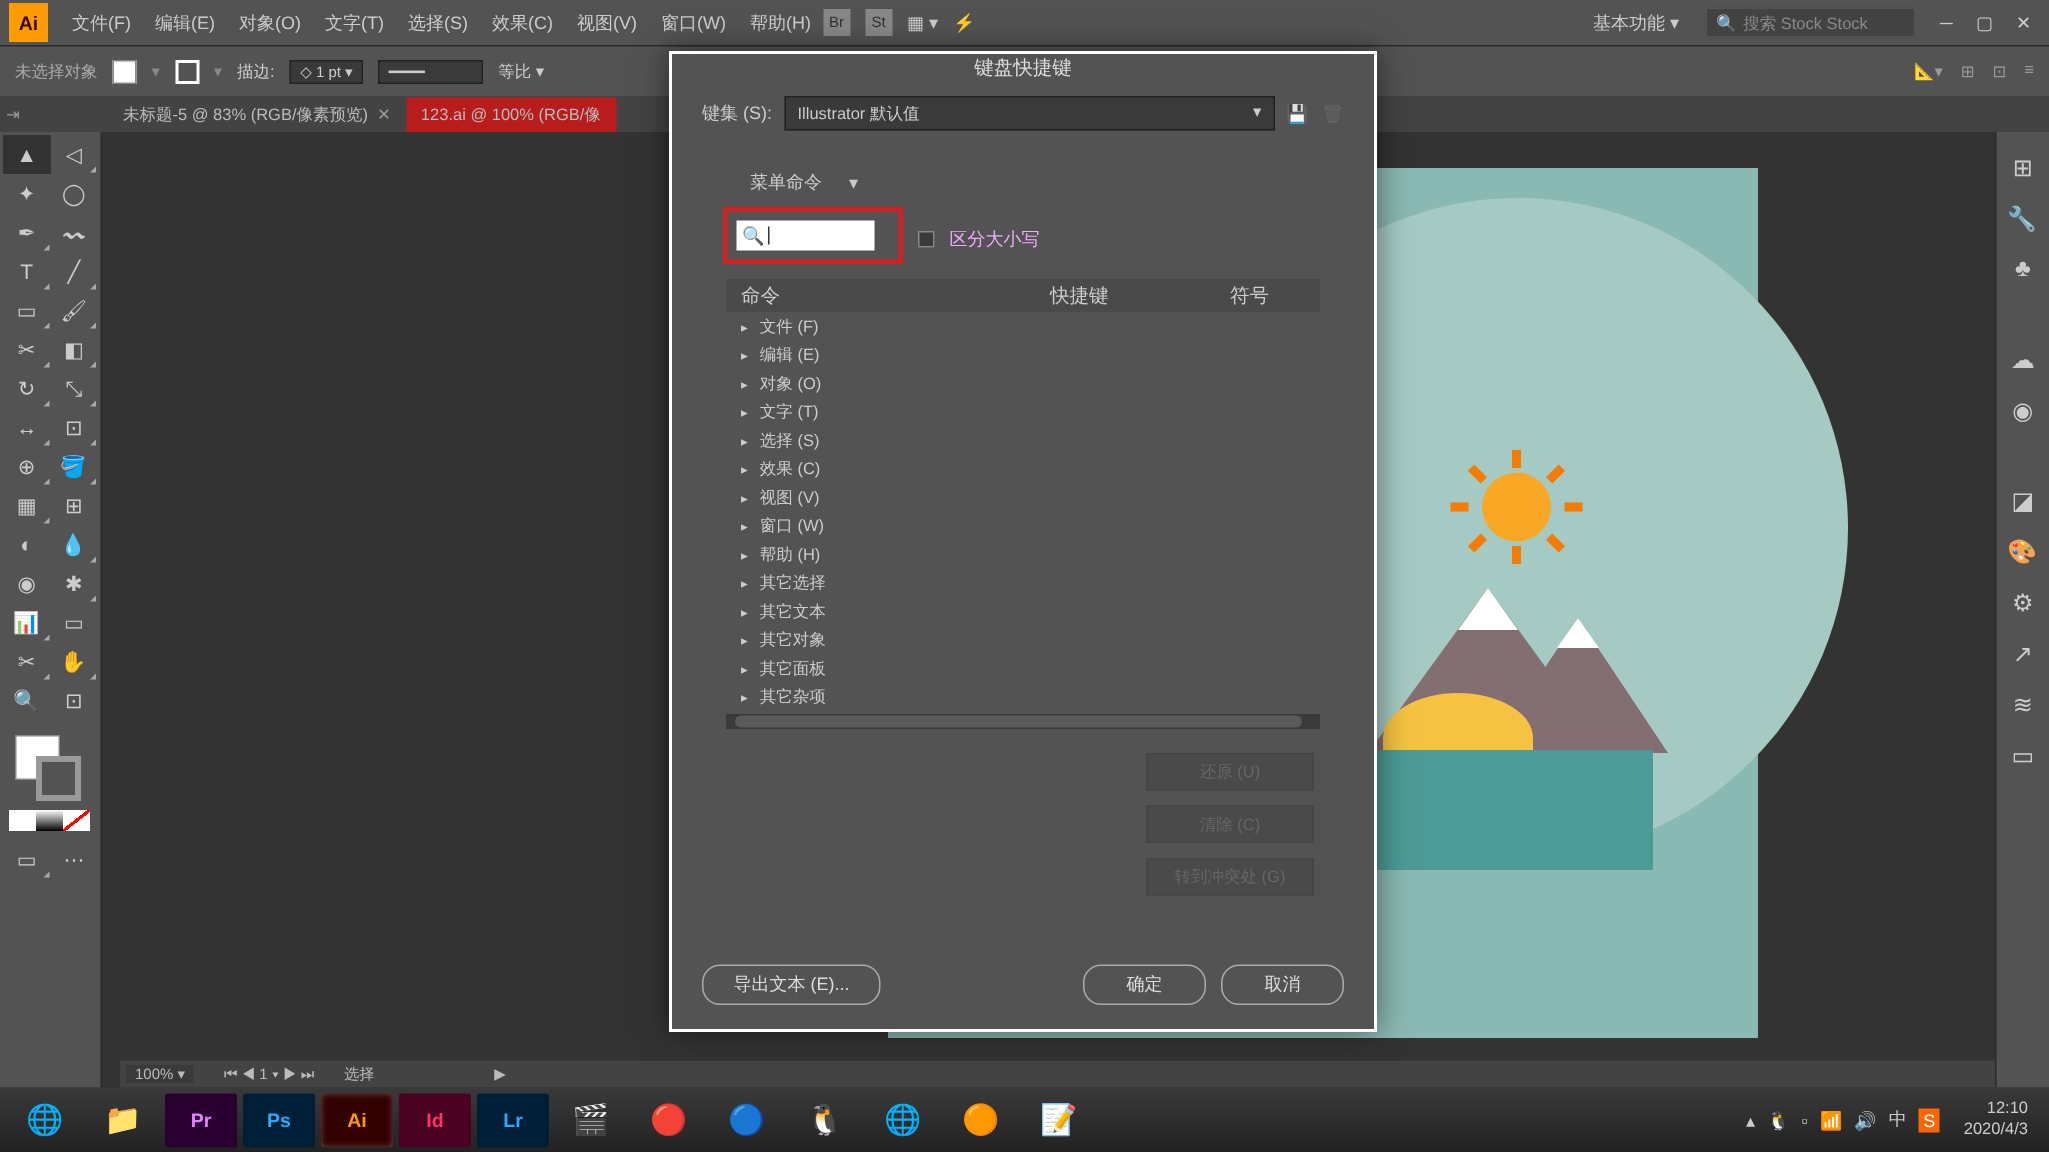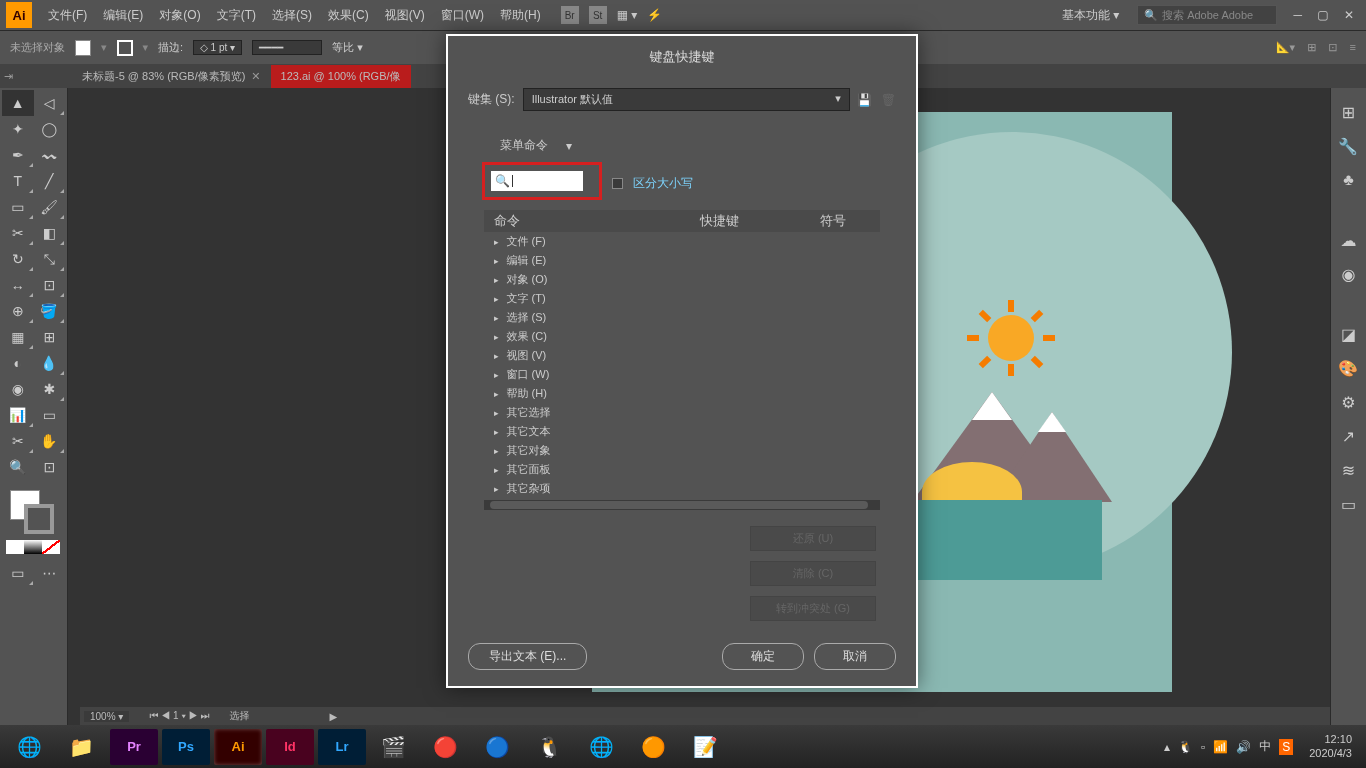--- a/index.html
+++ b/index.html
@@ -1,21 +1,21 @@
 <!DOCTYPE html>
 <html><head>
 <meta charset="utf-8">
 <style>
 * { margin: 0; padding: 0; box-sizing: border-box; font-family: "Microsoft YaHei", sans-serif; }
 body { width: 1366px; height: 768px; background: #323232; overflow: hidden; position: relative; }
 
 .menubar { height: 30px; background: #535353; display: flex; align-items: center; padding: 0 6px; font-size: 12px; color: #ccc; }
 .ai-logo { width: 26px; height: 26px; background: #ff9a00; color: #330000; font-weight: bold; display: flex; align-items: center; justify-content: center; font-size: 13px; margin-right: 8px; }
 .menu-item { padding: 0 8px; cursor: pointer; }
-.menubar-icons { display: flex; align-items: center; gap: 10px; margin-left: 12px; }
+.menubar-icons { display: flex; align-items: center; gap: 10px; }
 .menubar-icon { width: 18px; height: 18px; background: #888; display: flex; align-items: center; justify-content: center; font-size: 10px; color: #333; }
 .menubar-right { margin-left: auto; display: flex; align-items: center; gap: 10px; }
 .workspace-selector { font-size: 12px; color: #ccc; padding: 2px 8px; }
 .stock-search { background: #424242; border: 1px solid #555; padding: 2px 6px; color: #888; font-size: 11px; width: 140px; height: 20px; display: flex; align-items: center; }
 .window-controls span { color: #ccc; padding: 0 6px; cursor: pointer; }
 
 .control-bar { height: 34px; background: #535353; border-top: 1px solid #2a2a2a; display: flex; align-items: center; padding: 0 10px; font-size: 11px; color: #ccc; gap: 10px; }
 .no-selection { color: #aaa; }
 .color-swatch { width: 16px; height: 16px; background: white; border: 1px solid #888; }
 .stroke-swatch { width: 16px; height: 16px; border: 2px solid #fff; background: #535353; position: relative; }
@@ -51,45 +51,45 @@
 .water { position: absolute; top: 388px; left: 310px; width: 200px; height: 80px; background: #4d9b96; }
 .circle-bg { position: absolute; top: 20px; left: 200px; width: 440px; height: 440px; background: #a5c9c3; border-radius: 50%; }
 
 .right-panels { width: 36px; background: #535353; border-left: 1px solid #2a2a2a; display: flex; flex-direction: column; align-items: center; padding-top: 14px; gap: 14px; }
 .panel-icon { width: 20px; height: 20px; display: flex; align-items: center; justify-content: center; color: #ccc; cursor: pointer; }
 
 .status-bar { background: #434343; height: 18px; font-size: 10px; color: #bbb; display: flex; align-items: center; padding: 0 4px; gap: 20px; position: absolute; bottom: 43px; left: 80px; right: 36px; }
 .zoom-dropdown { background: #3a3a3a; padding: 0 6px; }
 
 .dialog { position: absolute; top: 34px; left: 446px; width: 472px; height: 654px; background: #535353; border: 2px solid #fff; box-shadow: 0 0 20px rgba(0,0,0,0.5); }
-.dialog-title { text-align: center; padding: 12px; font-size: 13px; color: #ddd; }
+.dialog-title { text-align: center; font-size: 13px; color: #ddd; }
 .dialog-body { padding: 10px 20px; }
 .set-row { display: flex; align-items: center; gap: 8px; font-size: 12px; color: #ccc; margin-bottom: 24px; }
 .set-select { flex: 1; background: #3a3a3a; border: 1px solid #222; padding: 3px 8px; color: #ccc; font-size: 11px; }
 .type-dropdown { font-size: 12px; color: #ccc; padding: 2px 10px; margin-left: 22px; display: flex; align-items: center; gap: 18px; }
 .search-row { display: flex; align-items: center; gap: 8px; margin: 6px 0 10px 14px; border: 3px solid #d62020; padding: 6px; width: 120px; }
 .search-wrapper { display: flex; align-items: center; gap: 10px; }
 .search-input-box { background: white; height: 20px; width: 92px; display: flex; align-items: center; padding: 0 4px; }
 .search-icon-svg { color: #333; font-size: 12px; }
 .search-cursor { width: 1px; height: 12px; background: #333; margin-left: 2px; }
-.case-label { font-size: 12px; color: #7dd3fc; }
+.case-label { font-size: 12px; color: #f0abfc; }
 .checkbox { width: 11px; height: 11px; border: 1px solid #888; background: #3a3a3a; }
 
 .headers-row { display: flex; font-size: 13px; color: #ccc; padding: 2px 10px; background: #4a4a4a; margin: 0 16px; }
 .col-command { flex: 1; }
 .col-shortcut { width: 120px; }
 .col-symbol { width: 50px; }
 .command-list { margin: 0 16px; }
 .command-item { display: flex; align-items: center; font-size: 11px; color: #ccc; padding: 2px 10px; gap: 8px; cursor: pointer; }
 .expand-arrow { color: #ccc; font-size: 9px; }
 .scrollbar-h { height: 10px; background: #3a3a3a; margin: 2px 16px; position: relative; }
 .scrollbar-thumb { position: absolute; left: 6px; right: 12px; top: 1px; height: 8px; background: #5a5a5a; border-radius: 4px; }
 
 .action-buttons { margin: 16px 20px 0 0; display: flex; flex-direction: column; align-items: flex-end; gap: 10px; }
-.action-btn { width: 126px; padding: 4px; text-align: center; font-size: 11px; color: #666; border: 1px solid #444; background: #4a4a4a; }
+.action-btn { width: 112px; padding: 4px; text-align: center; font-size: 11px; color: #666; border: 1px solid #444; background: #4a4a4a; }
 .bottom-buttons { position: absolute; bottom: 16px; left: 20px; right: 20px; display: flex; align-items: center; }
 .btn { border: 1px solid #aaa; border-radius: 12px; padding: 4px 20px; font-size: 12px; color: #ddd; cursor: pointer; background: transparent; }
 .btn-group-right { margin-left: auto; display: flex; gap: 10px; }
 
 .taskbar { position: absolute; bottom: 0; left: 0; right: 0; height: 43px; background: linear-gradient(#3a3a3a, #222); display: flex; align-items: center; padding: 0 6px; gap: 4px; }
 .task-icon { width: 48px; height: 36px; display: flex; align-items: center; justify-content: center; font-size: 20px; border-radius: 2px; }
 .task-icon.active { background: rgba(255,255,255,0.15); box-shadow: inset 0 0 4px rgba(255,255,255,0.3); }
 .tray { margin-left: auto; display: flex; align-items: center; gap: 8px; color: #ccc; font-size: 11px; }
 .tray-icon { font-size: 12px; }
 .clock { text-align: right; font-size: 11px; line-height: 1.2; padding: 0 8px; }
@@ -109,21 +109,21 @@
   <span class="menu-item">窗口(W)</span>
   <span class="menu-item">帮助(H)</span>
   <div class="menubar-icons">
     <div class="menubar-icon">Br</div>
     <div class="menubar-icon">St</div>
     <div style="color:#ccc;">▦ ▾</div>
     <div style="color:#888;">⚡</div>
   </div>
   <div class="menubar-right">
     <span class="workspace-selector"><span>基本功能</span> ▾</span>
-    <div class="stock-search">🔍 <span style="margin-left:4px;">搜索 Adobe Adobe</span></div>
+    <div class="stock-search">🔍 <span style="margin-left:4px;">搜索 Stock Stock</span></div>
     <div class="window-controls">
       <span>─</span>
       <span>▢</span>
       <span>✕</span>
     </div>
   </div>
 </div>
 
 <div class="control-bar">
   <span class="no-selection">未选择对象</span>

